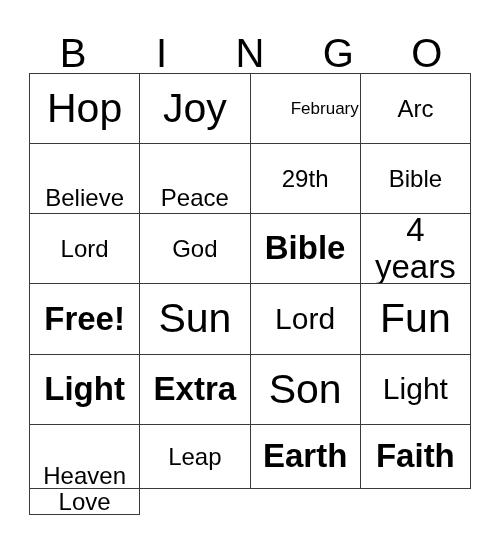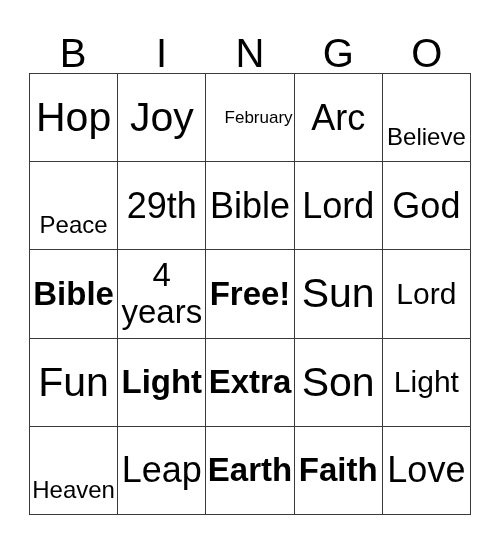--- a/index.html
+++ b/index.html
@@ -50,21 +50,21 @@
   #bingo-grid {
     position: absolute;
     left: 29px;
     top: 73px;
     width: 442px;
     height: 442px;
     border-top: 1px solid #3a3a3a;
     border-left: 1px solid #3a3a3a;
     box-sizing: border-box;
     display: grid;
-    grid-template-columns: repeat(5, 1fr);
+    grid-template-columns: repeat(4, 1fr);
     grid-template-rows: repeat(5, 1fr);
     background: #ffffff;
   }
   .bingo-cell {
     border-right: 1px solid #3a3a3a;
     border-bottom: 1px solid #3a3a3a;
     box-sizing: border-box;
     display: flex;
     align-items: center;
     justify-content: center;
@@ -79,21 +79,21 @@
     font-weight: 400;
     color: #000000;
     white-space: pre-line;
     padding: 0 1px;
     box-sizing: border-box;
     user-select: none;
   }
 
   
   .fs-xl   { font-size: 41px; }
-  .fs-lg   { font-size: 36px; }
+  .fs-lg   { font-size: 24px; }
   .fs-md   { font-size: 33px; font-weight: bold; }
   .fs-sm   { font-size: 30px; }
   .fs-xs   { font-size: 24px; margin-top: 38px; }
   .fs-xxs  { font-size: 17px; text-align: right; }
   .two-line { font-size: 33px; line-height: 1.12; }
 </style>
 </head>
 <body>
 
 <div id="bingo-card">

